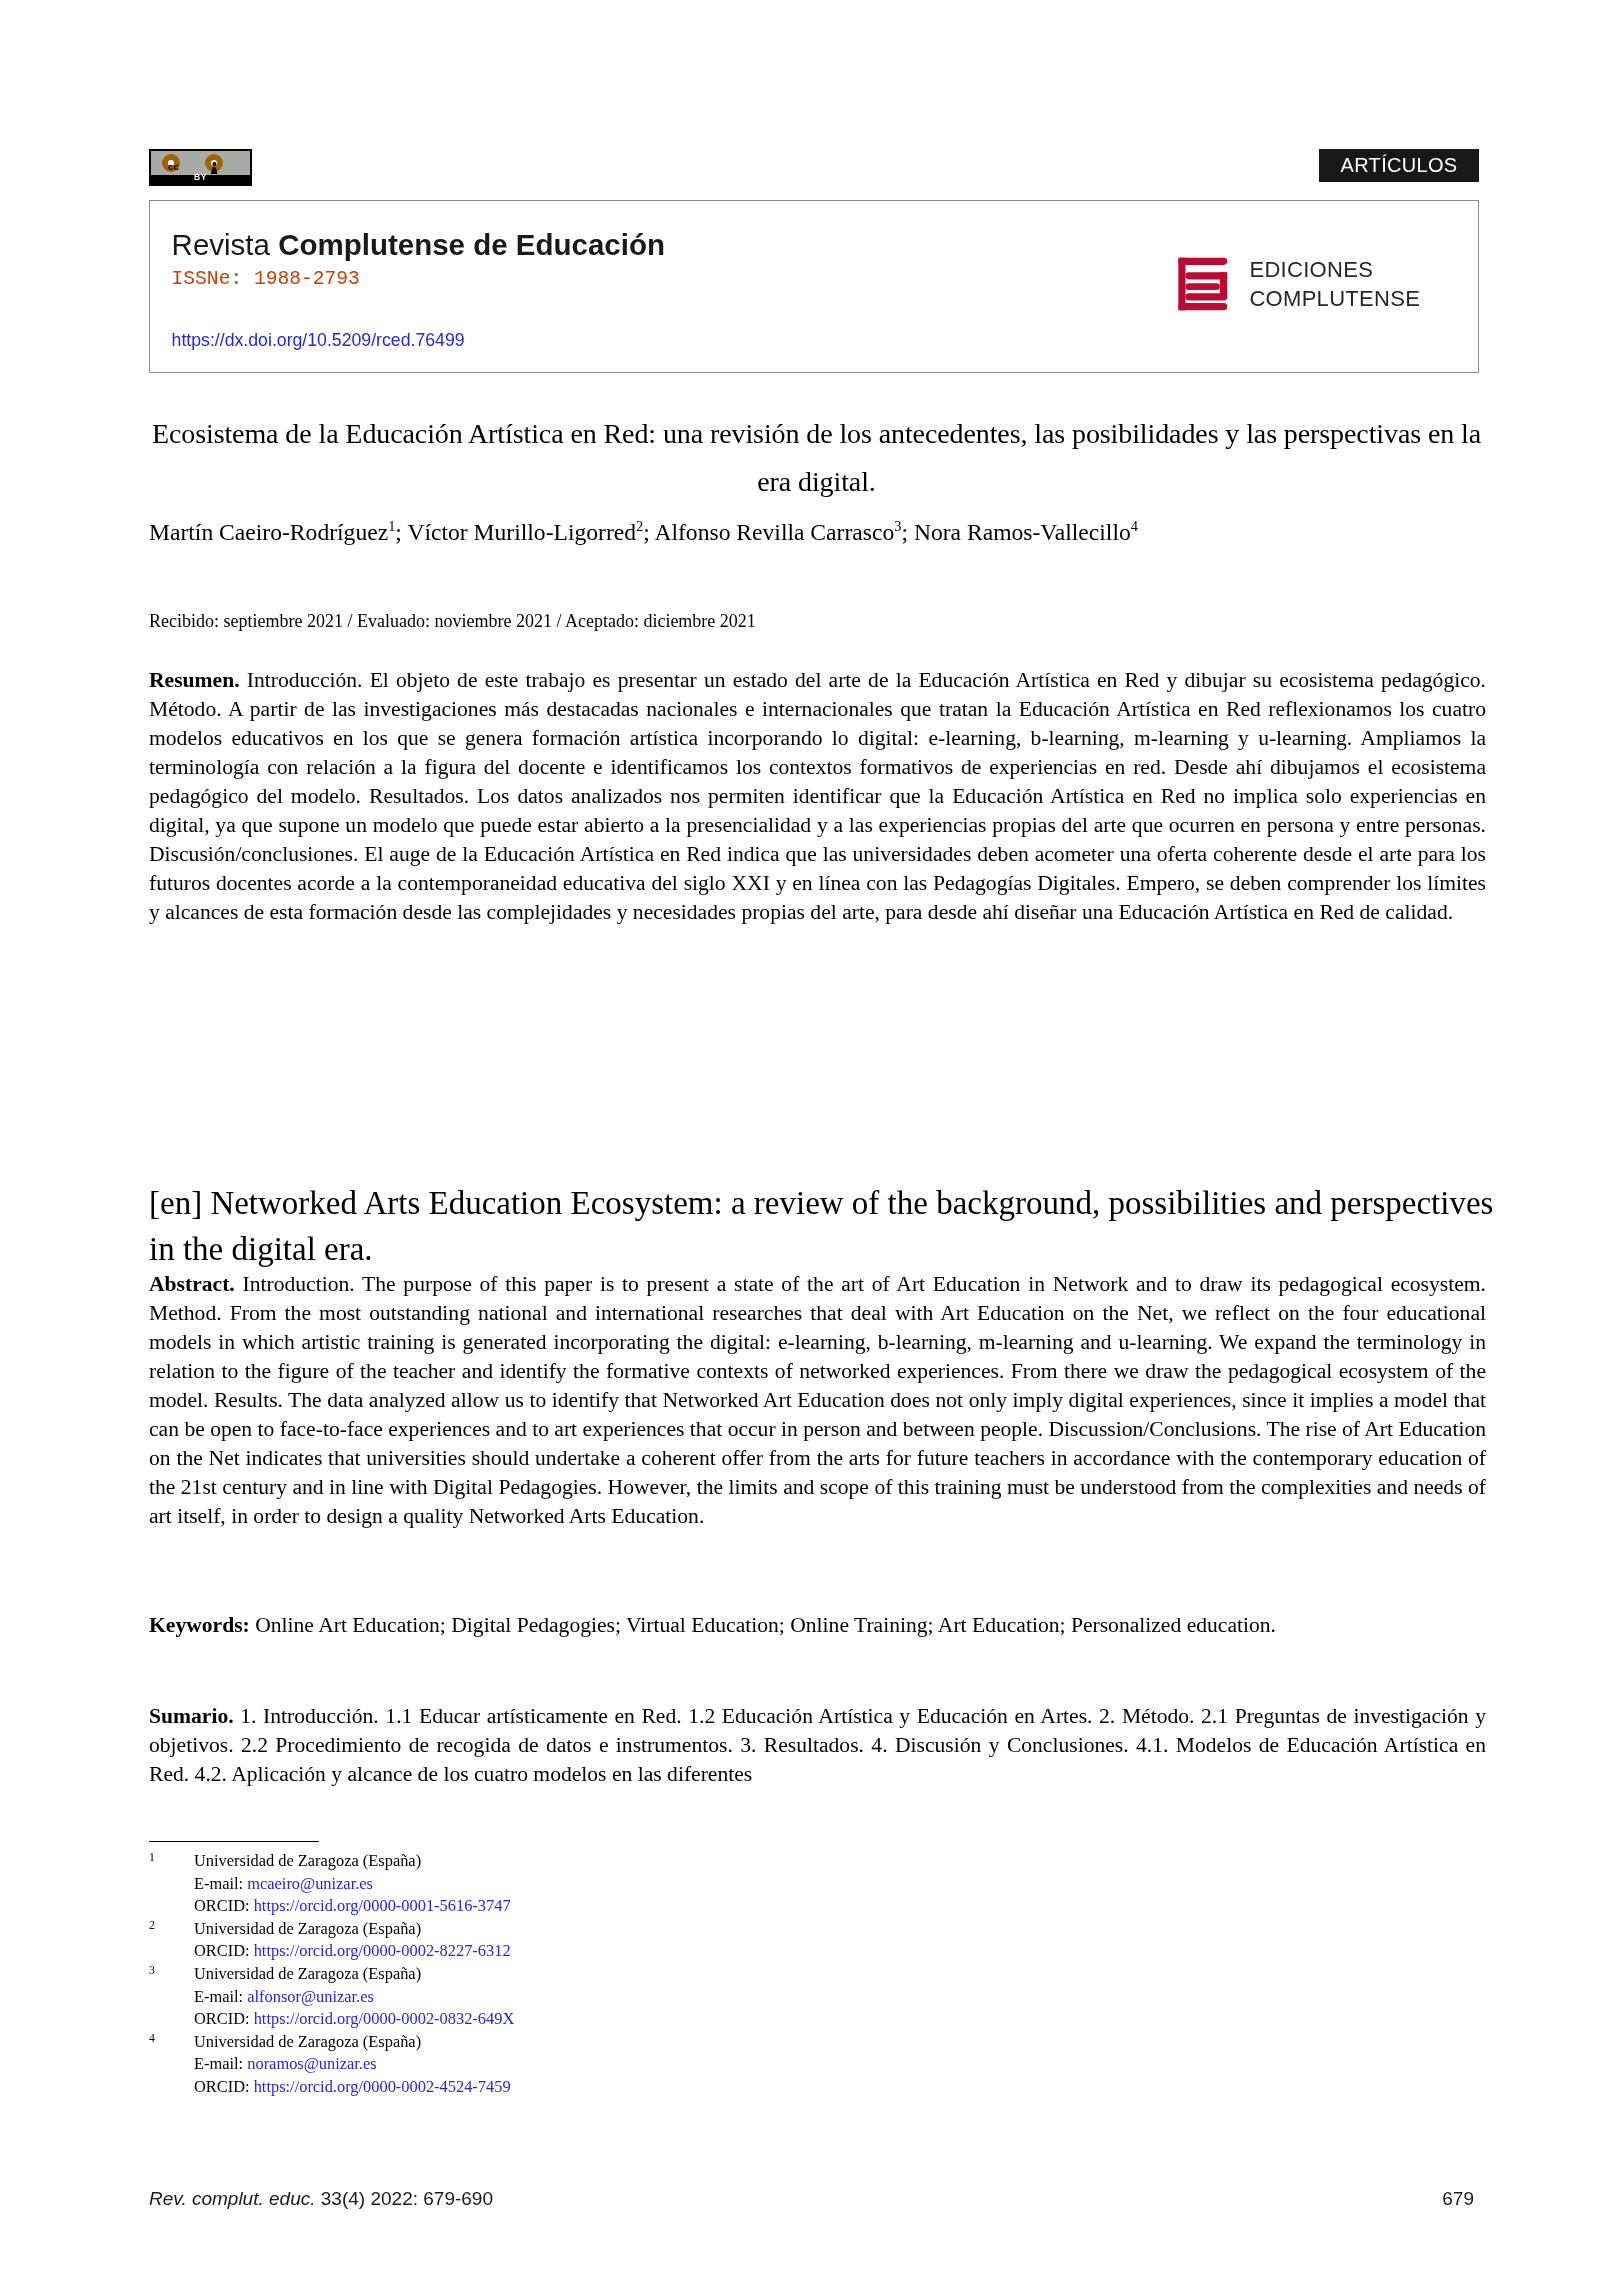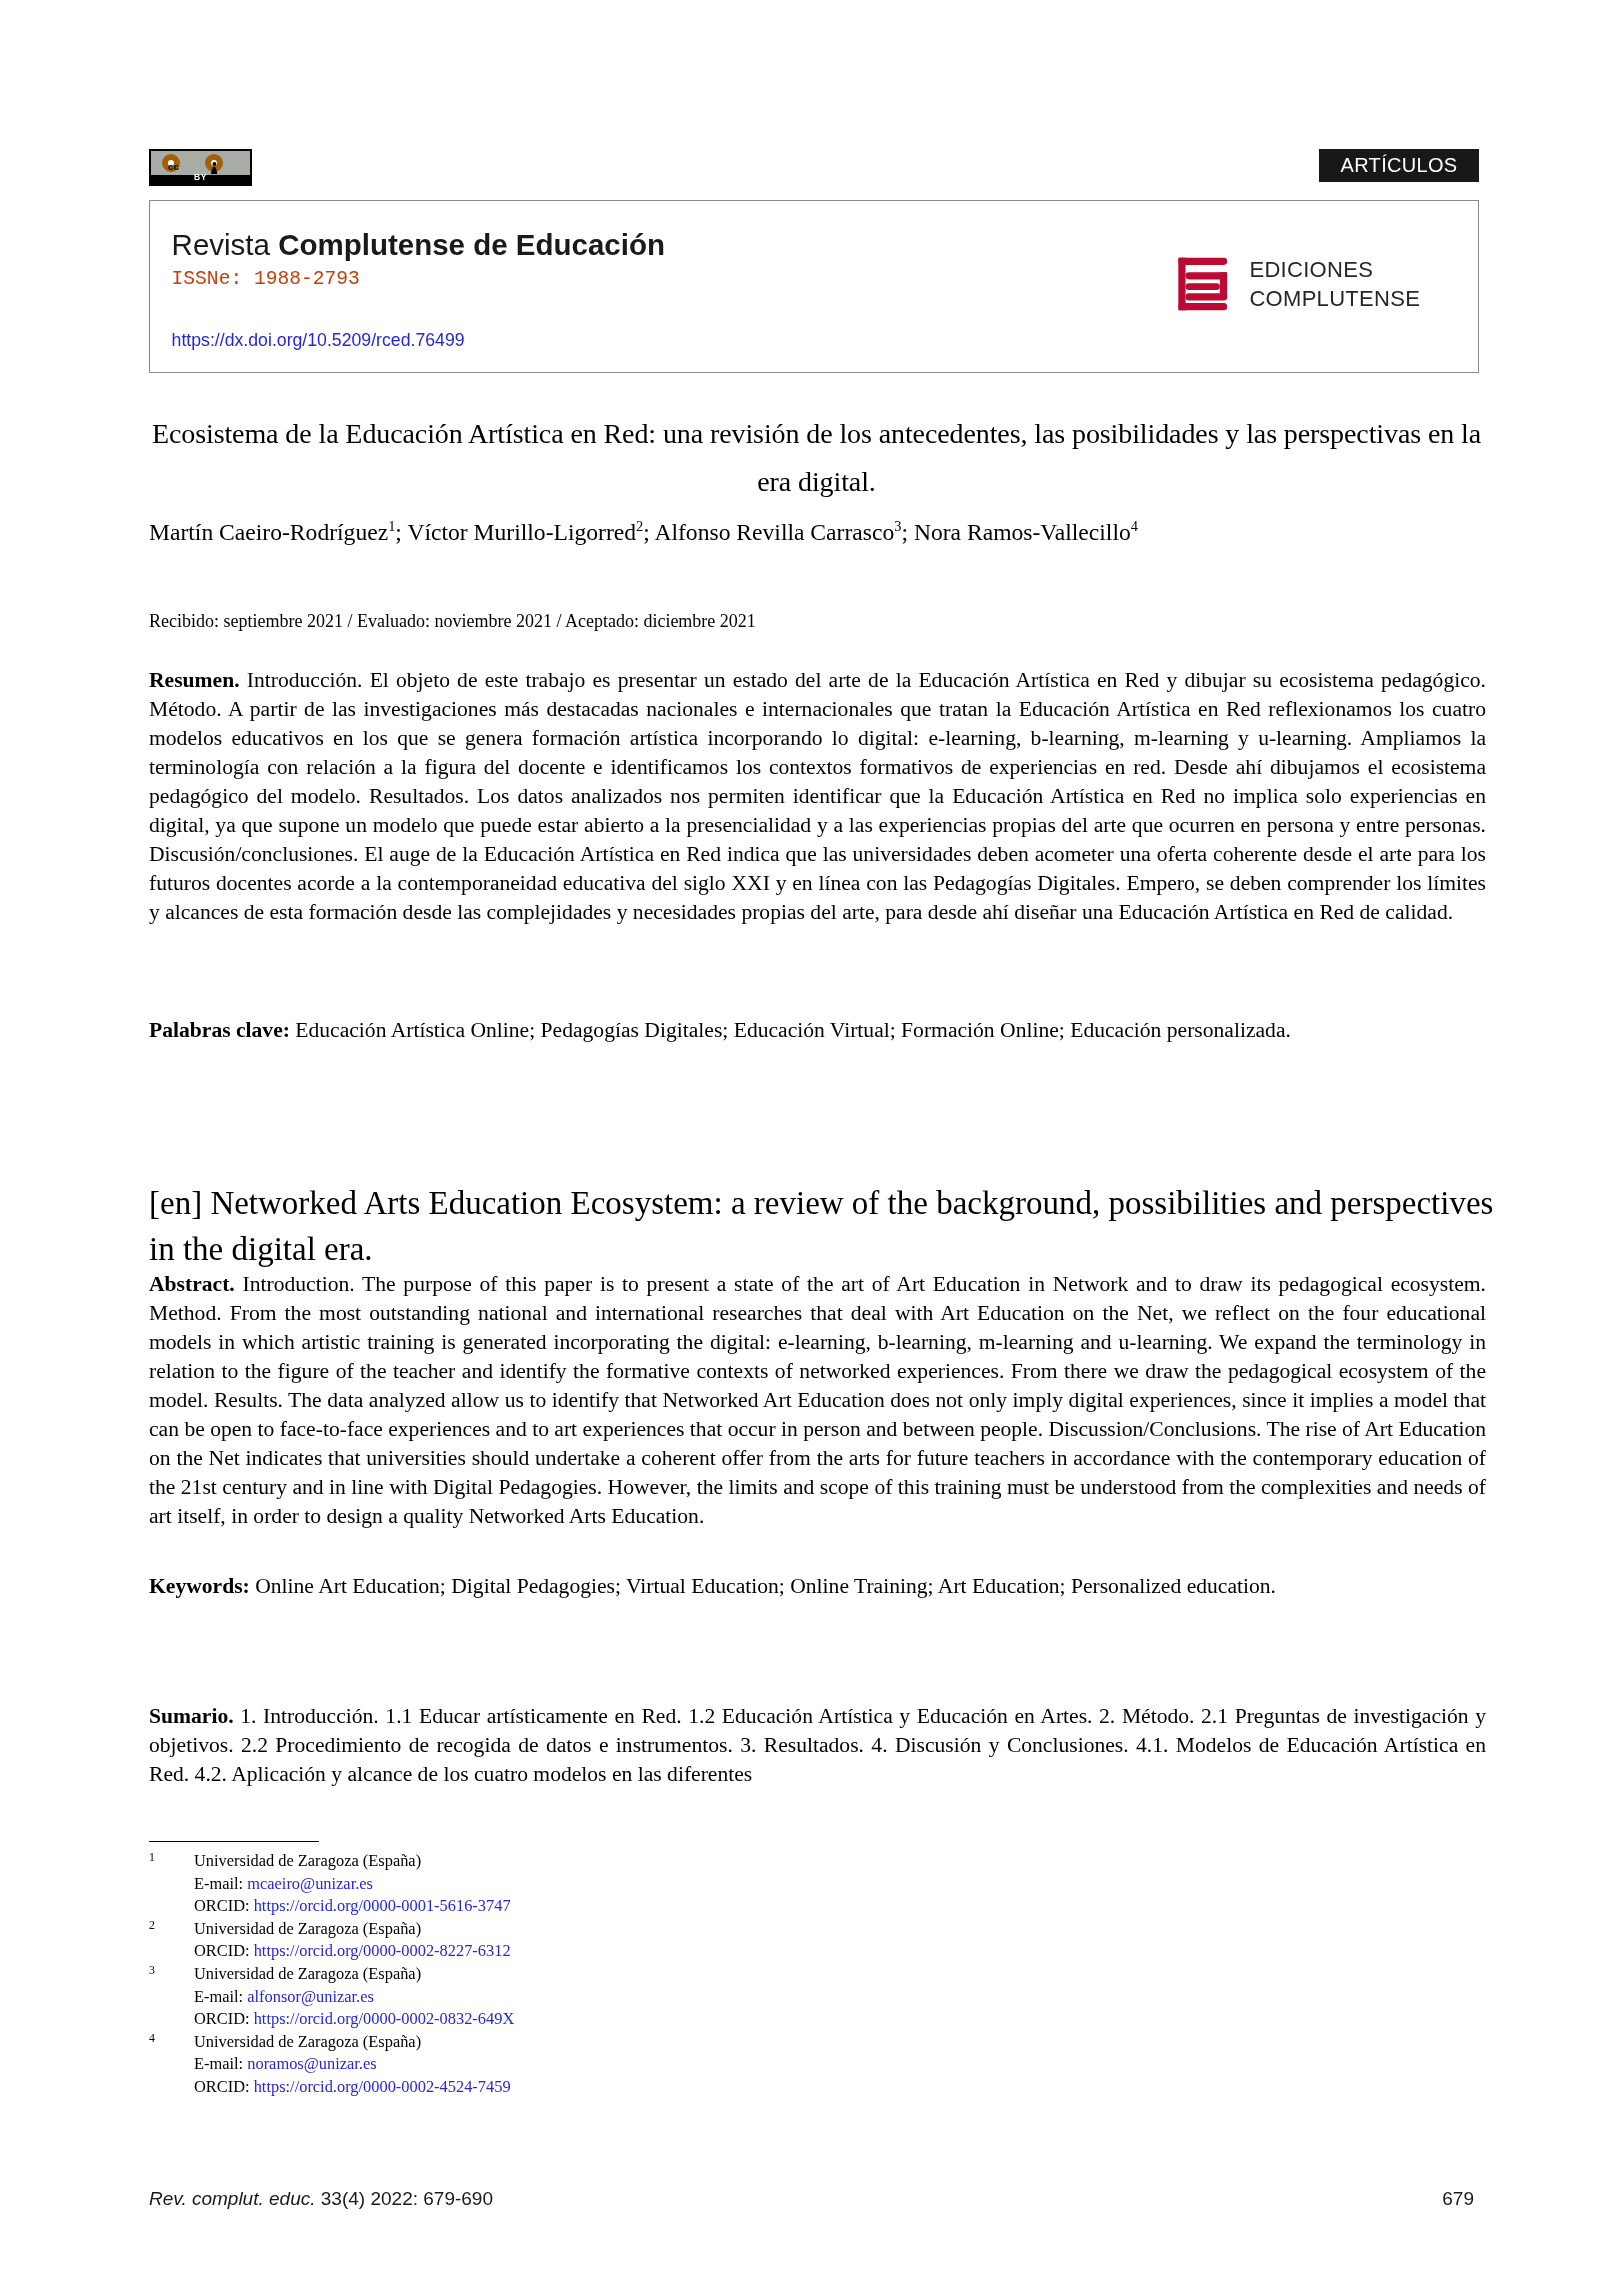--- a/index.html
+++ b/index.html
@@ -254,21 +254,21 @@
     left: 149px;
     top: 1270px;
     width: 1337px;
     font-size: 21.6px;
     line-height: 29px;
     text-align: justify;
   }
   .kw-en {
     position: absolute;
     left: 149px;
-    top: 1572px;
+    top: 1611px;
     width: 1337px;
     font-size: 21.6px;
     line-height: 29px;
     text-align: justify;
   }
 
   .sumario {
     position: absolute;
     left: 149px;
     top: 1702px;
@@ -396,23 +396,20 @@
     <span>Alfonso Revilla Carrasco</span><sup>3</sup>;
     <span>Nora Ramos-Vallecillo</span><sup>4</sup>
   </div>
 
   <div class="dates">Recibido: septiembre 2021 / Evaluado: noviembre 2021 / Aceptado: diciembre 2021</div>
 
   <div class="abs-es">
     <b>Resumen.</b><span> Introducción. El objeto de este trabajo es presentar un estado del arte de la Educación Artística en Red y dibujar su ecosistema pedagógico. Método. A partir de las investigaciones más destacadas nacionales e internacionales que tratan la Educación Artística en Red reflexionamos los cuatro modelos educativos en los que se genera formación artística incorporando lo digital: e-learning, b-learning, m-learning y u-learning. Ampliamos la terminología con relación a la figura del docente e identificamos los contextos formativos de experiencias en red. Desde ahí dibujamos el ecosistema pedagógico del modelo. Resultados. Los datos analizados nos permiten identificar que la Educación Artística en Red no implica solo experiencias en digital, ya que supone un modelo que puede estar abierto a la presencialidad y a las experiencias propias del arte que ocurren en persona y entre personas. Discusión/conclusiones. El auge de la Educación Artística en Red indica que las universidades deben acometer una oferta coherente desde el arte para los futuros docentes acorde a la contemporaneidad educativa del siglo XXI y en línea con las Pedagogías Digitales. Empero, se deben comprender los límites y alcances de esta formación desde las complejidades y necesidades propias del arte, para desde ahí diseñar una Educación Artística en Red de calidad.</span>
   </div>
 
-  <div class="kw-es">
-    <b>Palabras clave:</b><span> Educación Artística Online; Pedagogías Digitales; Educación Virtual; Formación Online; Educación personalizada.</span>
-  </div>
 
   <h2 class="title-en">[en] Networked Arts Education Ecosystem: a review of the background, possibilities and perspectives in the digital era.</h2>
 
   <div class="abs-en">
     <b>Abstract.</b><span> Introduction. The purpose of this paper is to present a state of the art of Art Education in Network and to draw its pedagogical ecosystem. Method. From the most outstanding national and international researches that deal with Art Education on the Net, we reflect on the four educational models in which artistic training is generated incorporating the digital: e-learning, b-learning, m-learning and u-learning. We expand the terminology in relation to the figure of the teacher and identify the formative contexts of networked experiences. From there we draw the pedagogical ecosystem of the model. Results. The data analyzed allow us to identify that Networked Art Education does not only imply digital experiences, since it implies a model that can be open to face-to-face experiences and to art experiences that occur in person and between people. Discussion/Conclusions. The rise of Art Education on the Net indicates that universities should undertake a coherent offer from the arts for future teachers in accordance with the contemporary education of the 21st century and in line with Digital Pedagogies. However, the limits and scope of this training must be understood from the complexities and needs of art itself, in order to design a quality Networked Arts Education.</span>
   </div>
 
   <div class="kw-en">
     <b>Keywords:</b><span> Online Art Education; Digital Pedagogies; Virtual Education; Online Training; Art Education; Personalized education.</span>
   </div>

